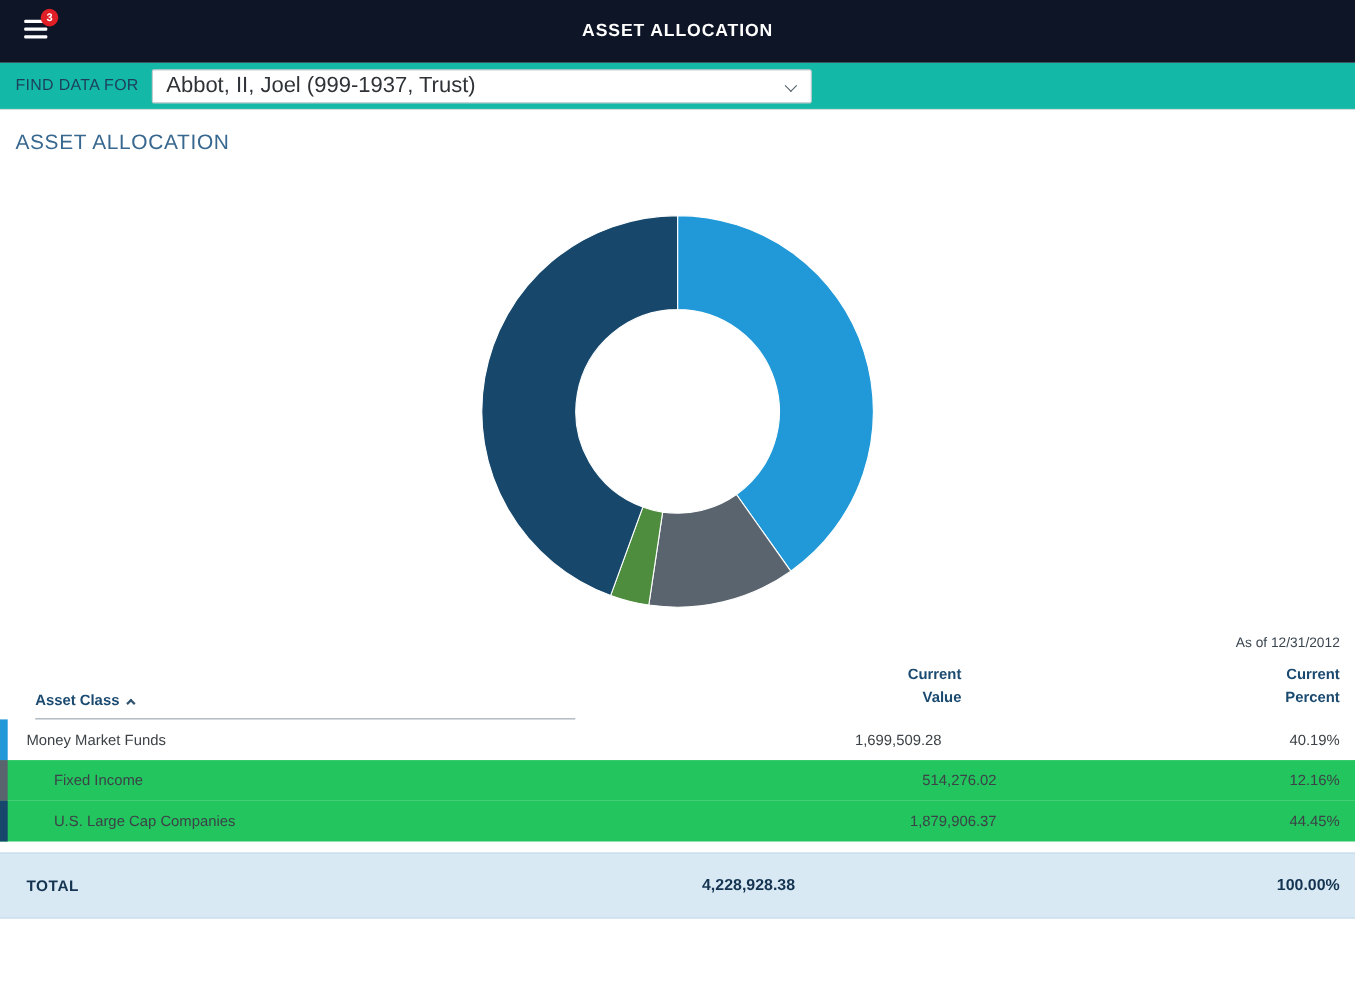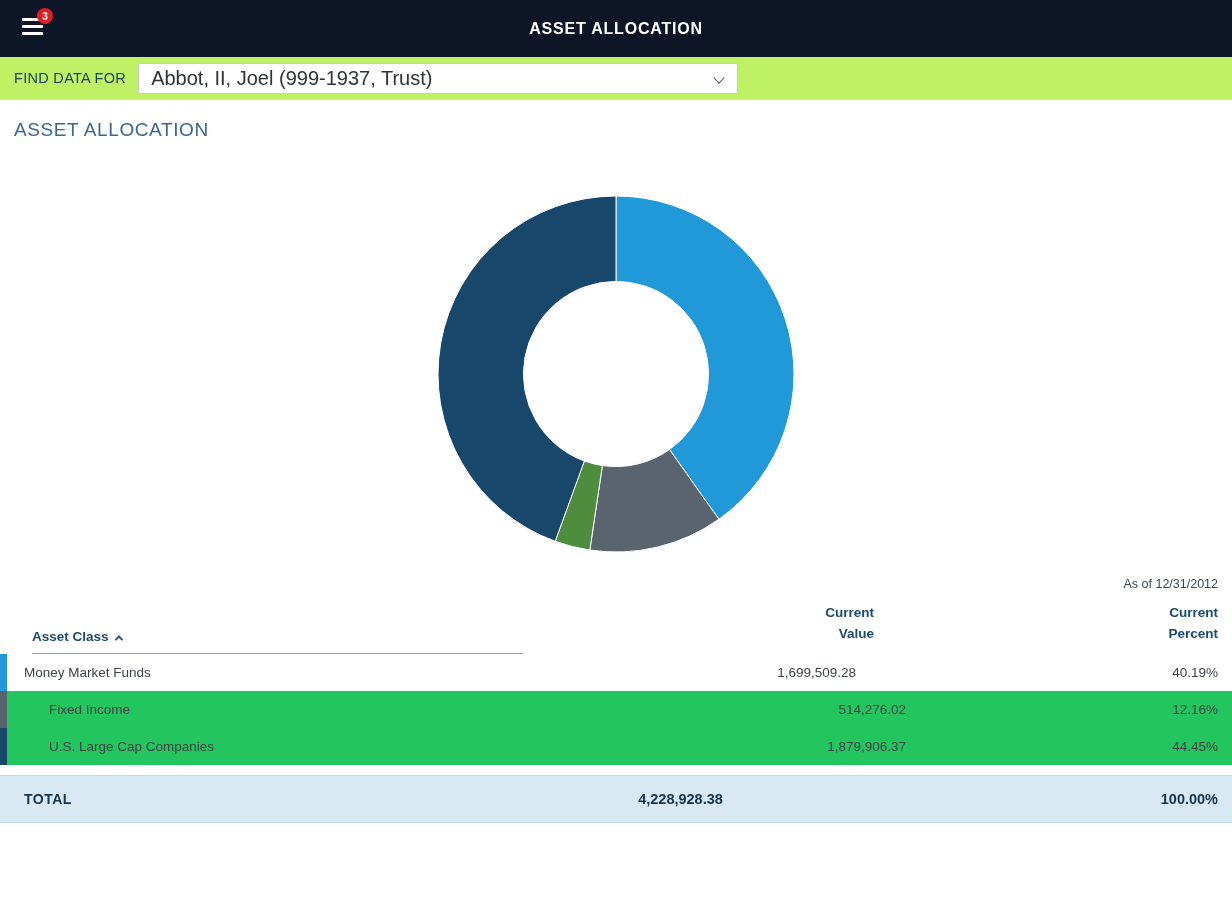--- a/index.html
+++ b/index.html
@@ -53,21 +53,21 @@
     font-size:10px;
     font-weight:bold;
     display:flex;
     align-items:center;
     justify-content:center;
   }
 
   
   .findbar {
     height:43px;
-    background:#bef264;
+    background:#14b8a6;
     border-bottom:1px solid #d9dcde;
     display:flex;
     align-items:center;
     padding-left:14px;
   }
   .find-label {
     color:#1d3f5e;
     font-size:14.5px;
     letter-spacing:0.3px;
   }
@@ -171,21 +171,21 @@
     color:#3c4247;
   }
   .trow.alt { background:#22c55e;gap:25px; }
   .swatch { width:7px; align-self:stretch; }
   .cell.name { flex:0 0 498px; padding-left:17px; }
   .cell.val  { flex:0 0 351px; text-align:right; }
   .cell.pct  { flex:1; text-align:right; padding-right:14px; }
 
   .total-row {
     margin-top:10px;
-    height:48px;
+    height:60px;
     background:#d8e9f4;
     border-top:1px solid #c3dcec;
     border-bottom:1px solid #c3dcec;
     display:flex;
     align-items:center;
     font-weight:bold;
     color:#143350;
   }
   .total-label { flex:0 0 505px; padding-left:24px; font-size:14px; letter-spacing:0.5px; }
   .total-val   { flex:0 0 351px; text-align:center; font-size:14.5px; }

